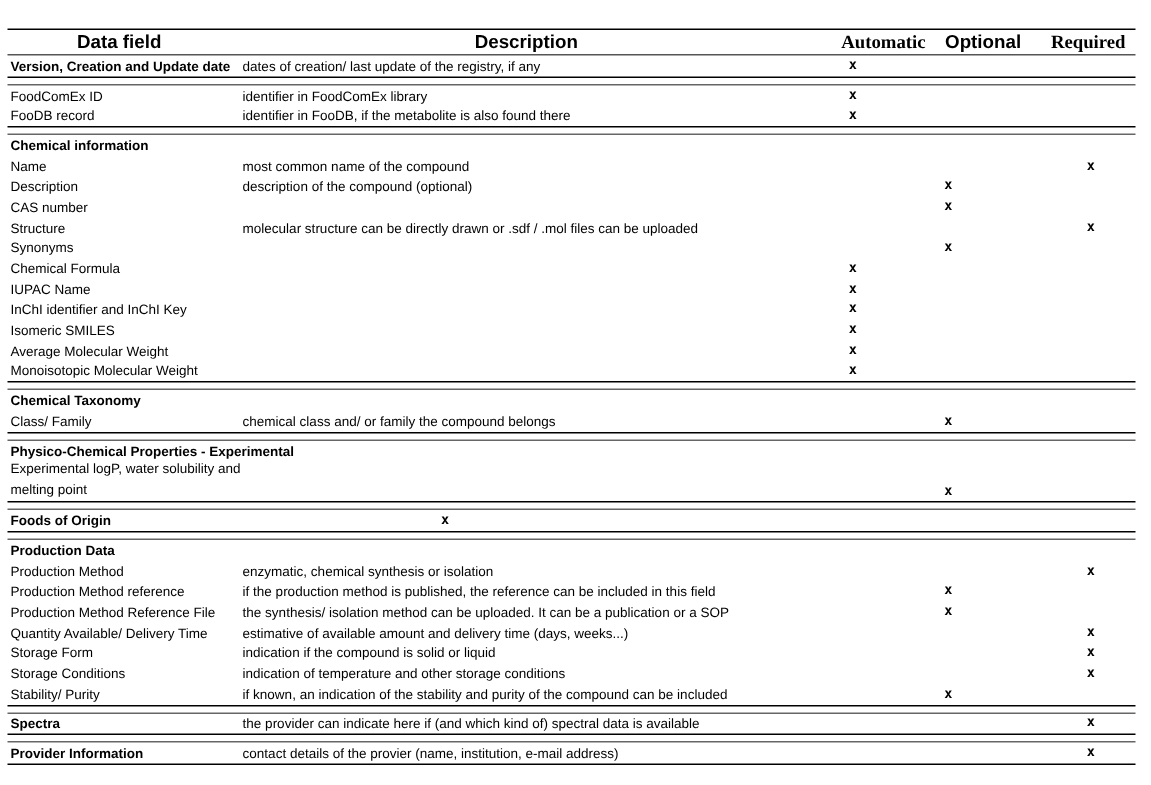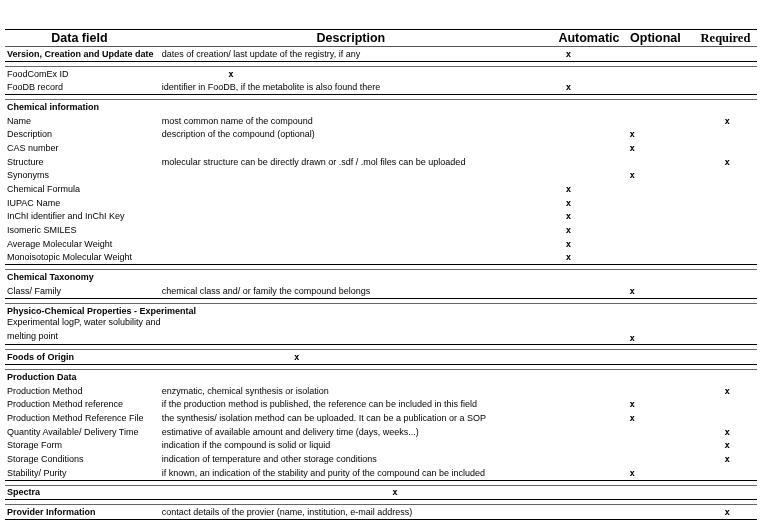--- a/index.html
+++ b/index.html
@@ -1,26 +1,26 @@
 <!DOCTYPE html>
 <html><head>
 <meta charset="utf-8">
 <style>
   html, body { margin: 0; padding: 0; background: #ffffff; }
   body { width: 767px; height: 523px; overflow: hidden; position: relative;
          font-family: "Liberation Sans", sans-serif; color: #000; }
-  #tbl { position: absolute; left: 5px; top: 29px; width: 752px; }
+  #tbl { position: absolute; left: 5px; top: 19px; width: 752px; }
   .hdr { display: flex; height: 16px; align-items: center; border-top: 1.5px solid #000;
          border-bottom: 1.5px solid #555; font-weight: bold; font-size: 12.5px; }
   .row { display: flex; height: 13.7px; align-items: center; font-size: 9px; white-space: nowrap; }
   .row.bold .c-field { font-weight: bold; }
   .row.tall { height: 27px; align-items: flex-end; padding-bottom: 1px; box-sizing: border-box; }
   .c-field { width: 163px; padding-left: 2px; box-sizing: border-box; }
   .c-desc { width: 360px; }
-  .c-auto { width: 118px; text-align: center; padding-left: 8px; box-sizing: border-box; }
+  .c-auto { width: 118px; text-align: center; padding-left: 8px; box-sizing: border-box; font-family: Liberation Serif, serif; }
   .c-opt { width: 60px; padding-left: 8px; box-sizing: border-box; }
   .c-req { width: 80px; text-align: center; padding-left: 18px; box-sizing: border-box; font-family: Liberation Serif, serif; }
   .hdr .c-field { text-align: center; padding-left: 0; }
   .hdr .c-desc { text-align: center; padding-left: 60px; box-sizing: border-box; }
   .hdr .c-auto, .hdr .c-opt, .hdr .c-req { padding-left: 0; }
   .hdr .c-auto { width: 150px; padding-left: 60px; box-sizing: border-box; }
   .hdr .c-opt { width: 70px; }
   .hdr .c-req { width: 69px; }
   .mark { font-weight: bold; font-family: "DejaVu Sans Mono", monospace; font-size: 9px; }
   .sec-end { border-bottom: 1.5px solid #000; }
@@ -45,20 +45,21 @@
           <div class="c-desc">dates of creation/ last update of the registry, if any</div>
           <div class="c-auto mark">x</div>
           <div class="c-opt mark"></div>
           <div class="c-req mark"></div>
         </div>
       </div>
       <div class="gap"></div>
       <div class="section sec-end">
         <div class="row">
           <div class="c-field">FoodComEx ID</div>
+          <div class="c-desc">identifier in FoodComEx library</div>
           <div class="c-auto mark">x</div>
           <div class="c-opt mark"></div>
           <div class="c-req mark"></div>
         </div>
         <div class="row">
           <div class="c-field">FooDB record</div>
           <div class="c-desc">identifier in FooDB, if the metabolite is also found there</div>
           <div class="c-auto mark">x</div>
           <div class="c-opt mark"></div>
           <div class="c-req mark"></div>
@@ -250,20 +251,21 @@
           <div class="c-desc">if known, an indication of the stability and purity of the compound can be included</div>
           <div class="c-auto mark"></div>
           <div class="c-opt mark">x</div>
           <div class="c-req mark"></div>
         </div>
       </div>
       <div class="gap"></div>
       <div class="section sec-end">
         <div class="row bold">
           <div class="c-field">Spectra</div>
+          <div class="c-desc">the provider can indicate here if (and which kind of) spectral data is available</div>
           <div class="c-auto mark"></div>
           <div class="c-opt mark"></div>
           <div class="c-req mark">x</div>
         </div>
       </div>
       <div class="gap"></div>
       <div class="section sec-end">
         <div class="row bold">
           <div class="c-field">Provider Information</div>
           <div class="c-desc">contact details of the provier (name, institution, e-mail address)</div>

